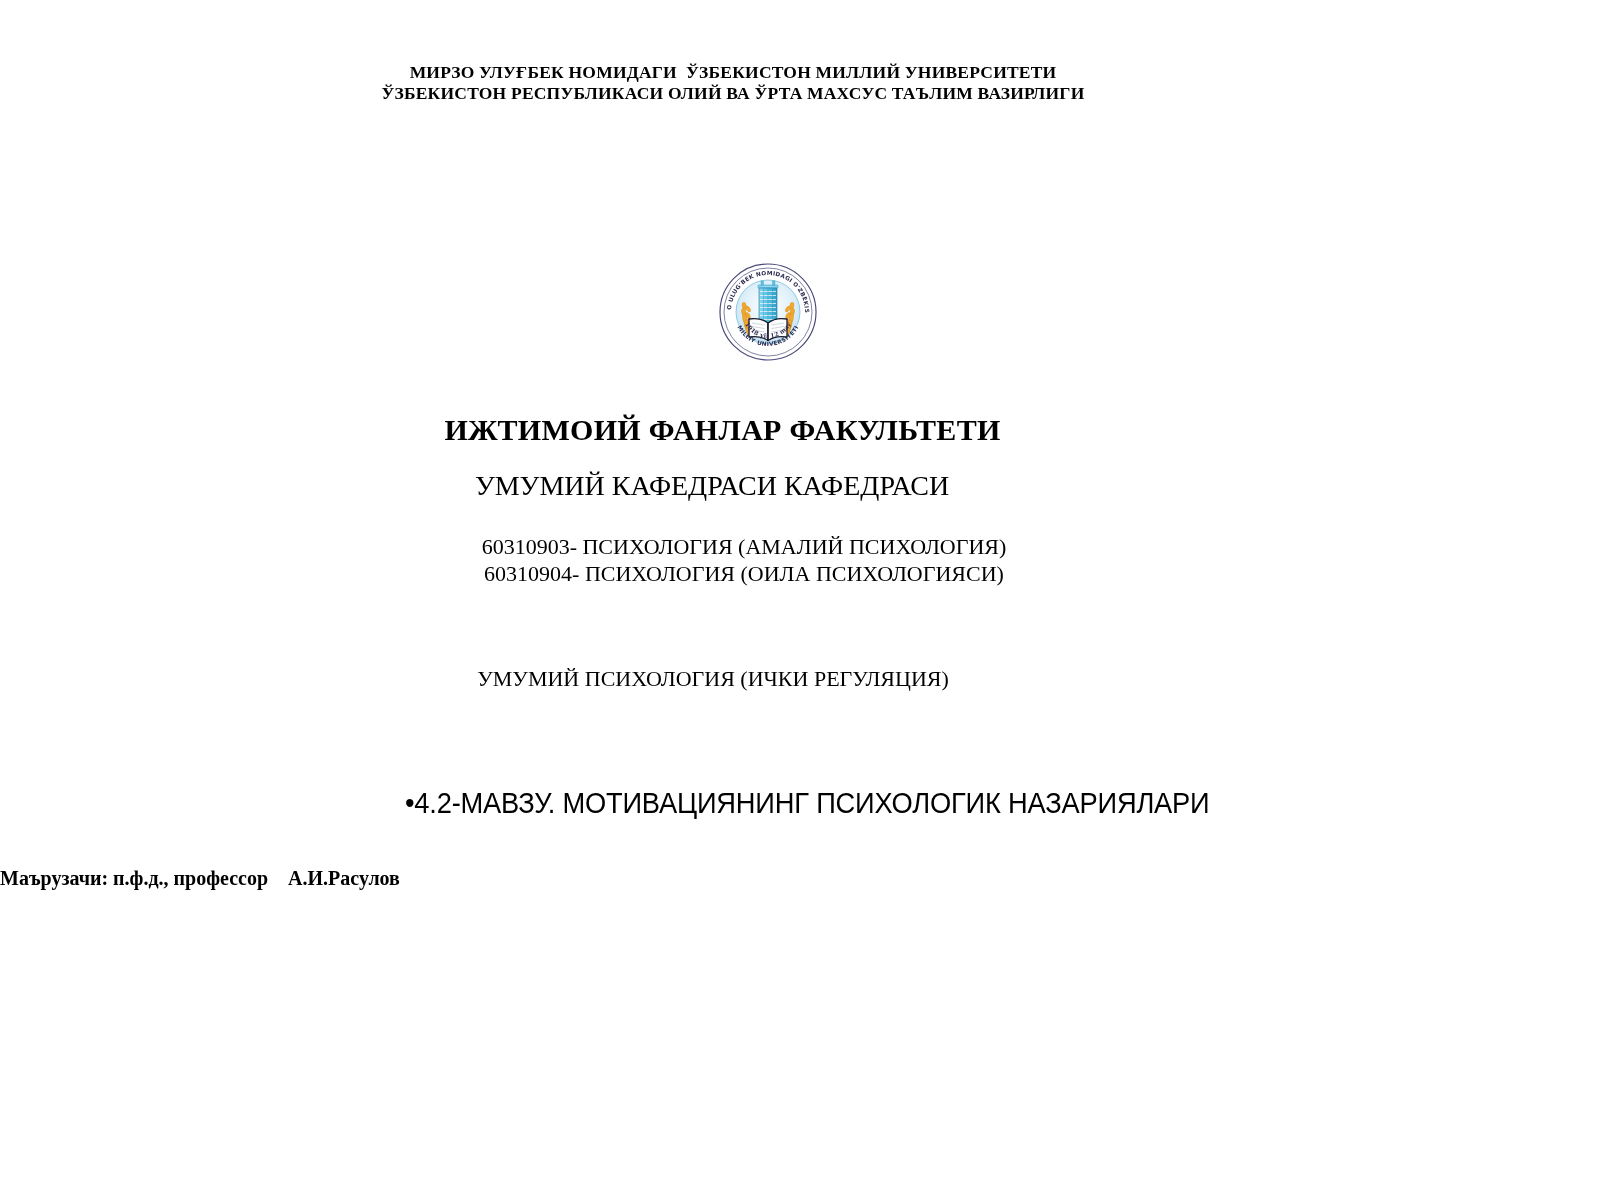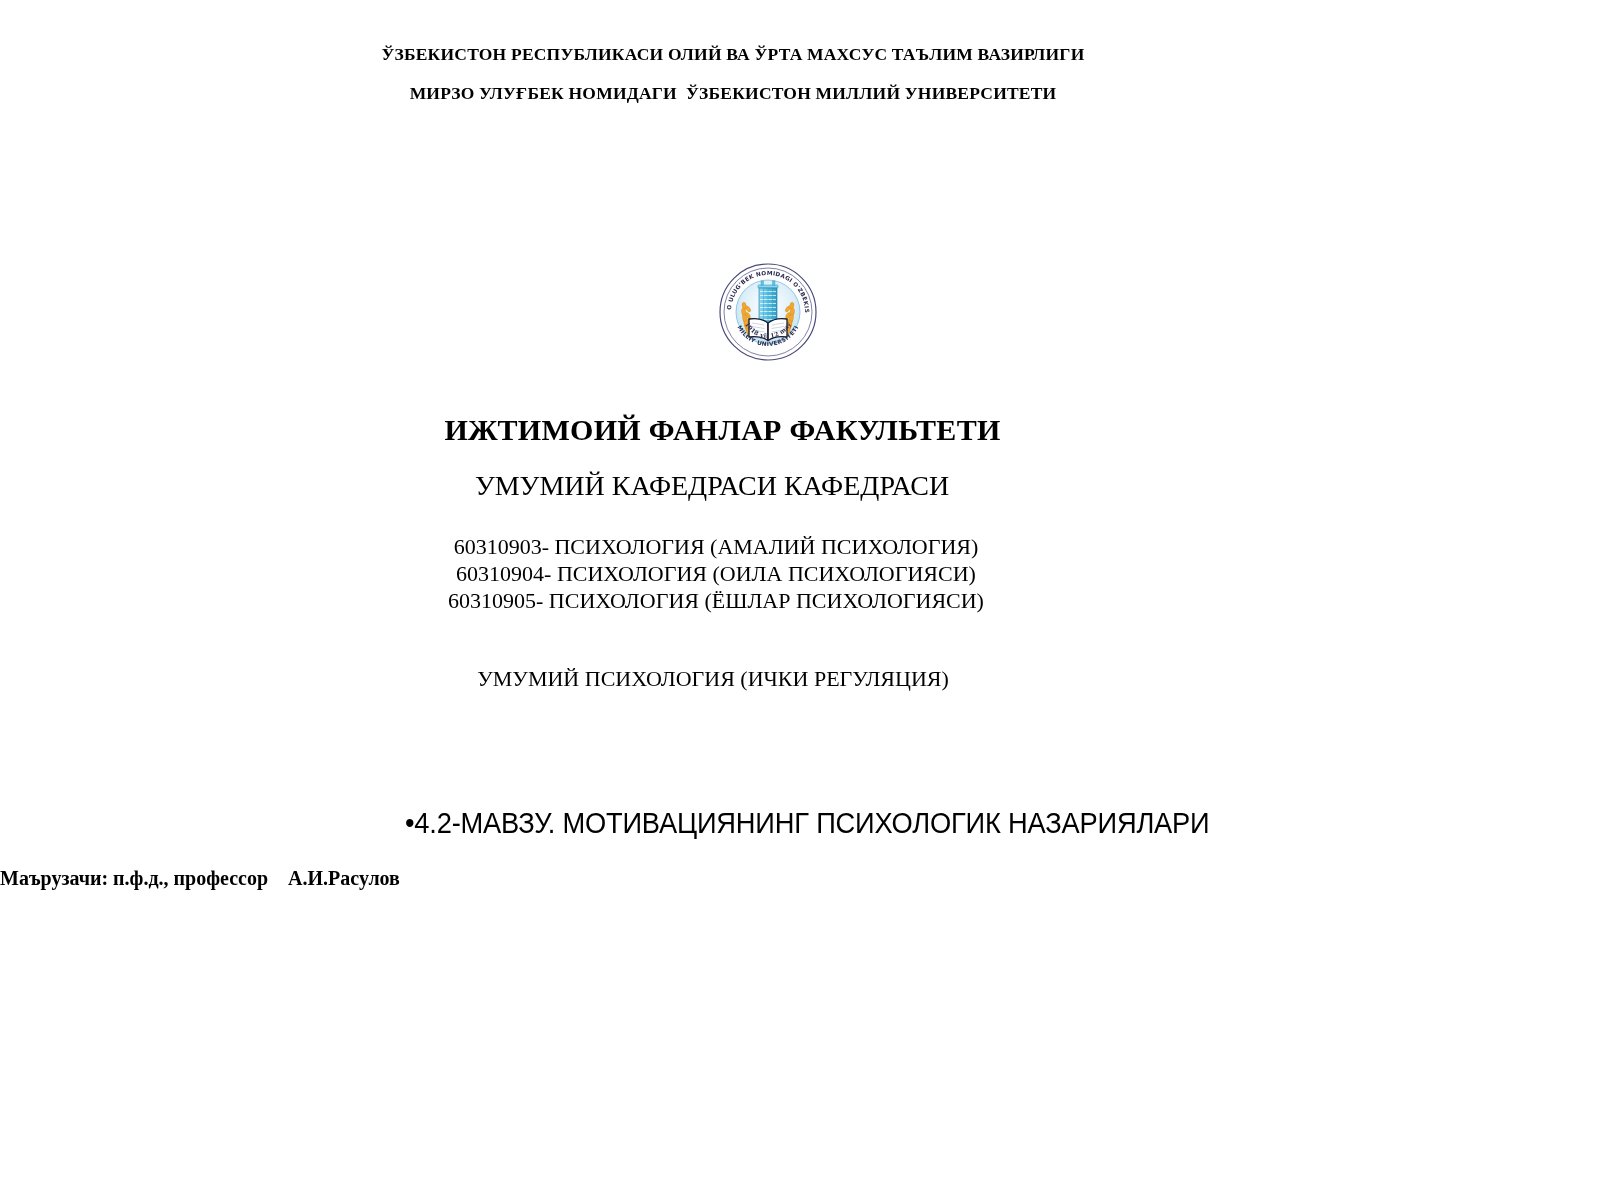--- a/index.html
+++ b/index.html
@@ -83,20 +83,21 @@
     margin-top: 20px;
   }
 
   
   .programs {
     position: absolute;
     left: 0;
     top: 534px;
     width: 1432px;
     text-align: center;
+    padding-left: 28px;
   }
   .program-line {
     font-family: "Liberation Serif", "DejaVu Serif", serif;
     font-weight: normal;
     font-size: 22px;
     line-height: 1.22;
   }
 
   
   .subject-wrap {
@@ -110,21 +111,21 @@
     font-family: Liberation Serif, serif;
     font-weight: normal;
     font-size: 22px;
     line-height: 1.22;
   }
 
   
   .topic-wrap {
     position: absolute;
     left: 405px;
-    top: 806px;
+    top: 786px;
     width: 1100px;
     text-align: left;
   }
   .topic-line {
     font-family: "Liberation Sans Narrow", "Liberation Sans", "DejaVu Sans", sans-serif;
     font-weight: normal;
     font-size: 29px;
     line-height: 1.2;
     letter-spacing: -0.2px;
     white-space: nowrap;
@@ -147,22 +148,22 @@
     line-height: 1.2;
     white-space: pre;
   }
 </style>
 </head>
 <body>
 
 <div class="slide">
 
   <div class="ministry-header">
+    <div class="ministry-line second">МИРЗО УЛУҒБЕК НОМИДАГИ  ЎЗБЕКИСТОН МИЛЛИЙ УНИВЕРСИТЕТИ</div>
     <div class="ministry-line">ЎЗБЕКИСТОН РЕСПУБЛИКАСИ ОЛИЙ ВА ЎРТА МАХСУС ТАЪЛИМ ВАЗИРЛИГИ</div>
-    <div class="ministry-line second">МИРЗО УЛУҒБЕК НОМИДАГИ  ЎЗБЕКИСТОН МИЛЛИЙ УНИВЕРСИТЕТИ</div>
   </div>
 
   <div class="emblem-wrap">
     <span class="emblem">
       <svg viewBox="0 0 200 200" width="100" height="100" xmlns="http://www.w3.org/2000/svg">
         <defs>
           <path id="ringTop" d="M 26,100 A 74,74 0 0 1 174,100" fill="none"></path>
           <path id="ringBot" d="M 32,100 A 68,68 0 0 0 168,100" fill="none"></path>
           <path id="ringFound" d="M 48,100 A 52,52 0 0 0 152,100" fill="none"></path>
           <radialGradient id="skyGrad" cx="50%" cy="42%" r="62%">
@@ -260,21 +261,20 @@
   </div>
 
   <div class="faculty-block">
     <div class="faculty-title">ИЖТИМОИЙ ФАНЛАР ФАКУЛЬТЕТИ</div>
     <div class="department-title">УМУМИЙ КАФЕДРАСИ КАФЕДРАСИ</div>
   </div>
 
   <div class="programs">
     <div class="program-line">60310903- ПСИХОЛОГИЯ (АМАЛИЙ ПСИХОЛОГИЯ)</div>
     <div class="program-line">60310904- ПСИХОЛОГИЯ (ОИЛА ПСИХОЛОГИЯСИ)</div>
-    <div class="program-line">60310905- ПСИХОЛОГИЯ (ЁШЛАР ПСИХОЛОГИЯСИ)</div>
   </div>
 
   <div class="subject-wrap">
     <div class="subject-title">УМУМИЙ ПСИХОЛОГИЯ (ИЧКИ РЕГУЛЯЦИЯ)</div>
   </div>
 
   <div class="topic-wrap">
     <div class="topic-line">•4.2-МАВЗУ. МОТИВАЦИЯНИНГ ПСИХОЛОГИК НАЗАРИЯЛАРИ</div>
   </div>
 

